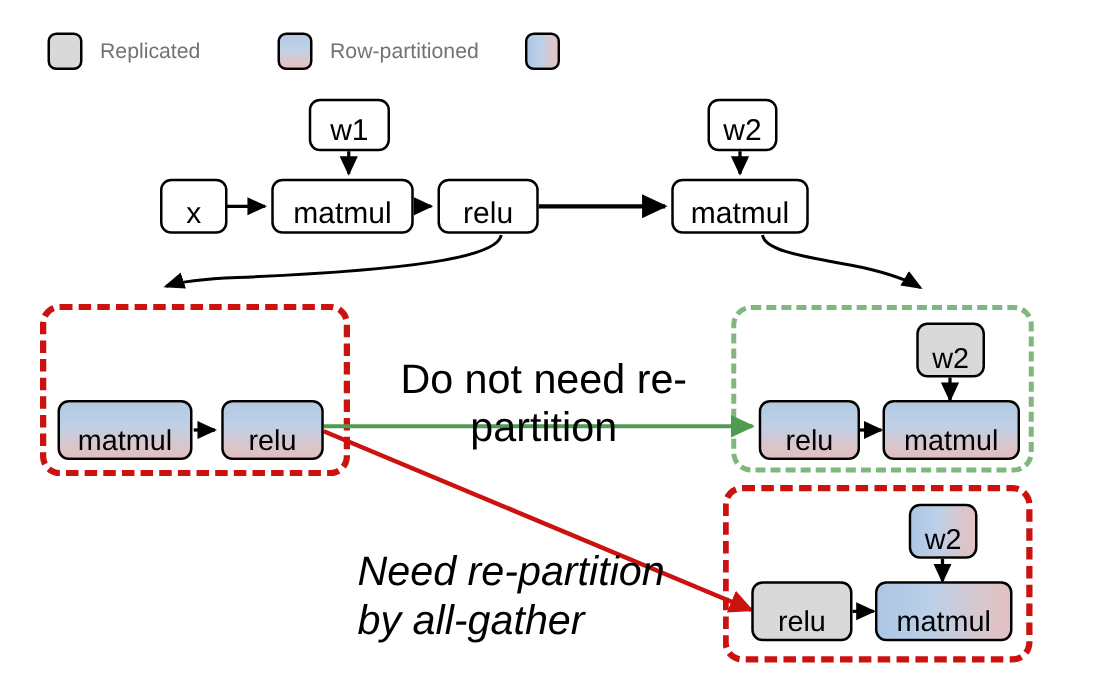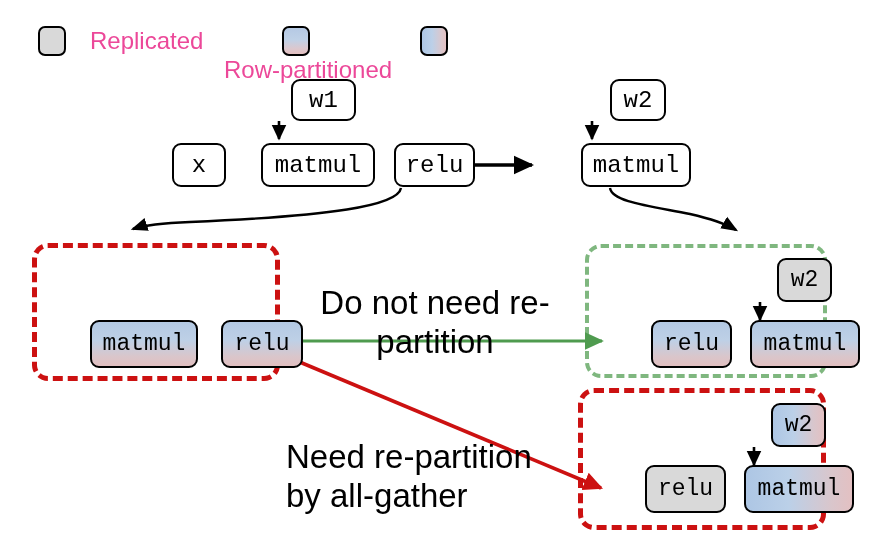--- a/index.html
+++ b/index.html
@@ -23,27 +23,26 @@
     width: 892px; height: 549px;
     pointer-events: none;
   }
   
   .node {
     position: absolute;
     box-sizing: border-box;
     border: 2.2px solid #000;
     border-radius: 9px;
     display: flex;
-    align-items: center;
+    align-items: flex-end;
     justify-content: center;
-    font-family: Liberation Mono, monospace;
+    font-family: Liberation Sans, sans-serif;
     color: #000;
     white-space: nowrap;
     letter-spacing: 0px;
-    margin-left: 44px;
   }
   .node.plain { background: #ffffff; }
   .node.replicated { background: #d9d9d9; }
   .node.rowpart {
     background: linear-gradient(to bottom, #b3c9e3 0%, #bed0e6 42%, #d9c6cb 78%, #e2bfc0 100%);
   }
   .node.colpart {
     background: linear-gradient(to right, #adc6e4 0%, #bbd0e8 40%, #d9c6cc 80%, #e3c0c2 100%);
   }
   .node.top   { font-size: 24px; }
@@ -68,23 +67,23 @@
     flex: 0 0 auto;
   }
   .swatch.replicated { background: #d9d9d9; }
   .swatch.rowpart {
     background: linear-gradient(to bottom, #b5c9e4 0%, #bfd1e7 45%, #dcc7cd 80%, #e4c0c1 100%);
   }
   .swatch.colpart {
     background: linear-gradient(to right, #aec6e4 0%, #bcd0e8 42%, #dbc7cd 82%, #e4c1c3 100%);
   }
   .legend-label {
-    font-size: 24px;
-    color: #ec4899;
-    margin-left: 24px;
+    font-size: 17px;
+    color: #737373;
+    margin-left: 14px;
     white-space: nowrap;
   }
 
   
   .group {
     position: absolute;
     box-sizing: border-box;
     border-radius: 16px;
   }
   .group.red   { border: 5px dashed #cc1111; }
@@ -92,33 +91,33 @@
 
   
   .caption {
     position: absolute;
     font-size: 33px;
     color: #000;
     line-height: 1.18;
     white-space: pre-line;
   }
   .caption.center { text-align: center; }
-  .caption.left   { text-align: left; }
+  .caption.left   { text-align: left; font-style: italic; }
 </style>
 </head>
 <body>
 
 <div id="stage">
 
   <div id="legend">
     <div class="legend-item" style="left:38px; top:26px;">
       <span class="swatch replicated"></span>
       <span class="legend-label">Replicated</span>
     </div>
-    <div class="legend-item" style="left:200px; top:26px;flex-direction:column;">
+    <div class="legend-item" style="left:222px; top:26px;">
       <span class="swatch rowpart"></span>
       <span class="legend-label">Row-partitioned</span>
     </div>
     <div class="legend-item" style="left:420px; top:26px;">
       <span class="swatch colpart"></span>
     </div>
   </div>
 
   <div class="group red" style="left:32px;  top:243px; width:248px; height:138px;"></div>
   <div class="group green" style="left:585px; top:244px; width:242px; height:134px;"></div>

